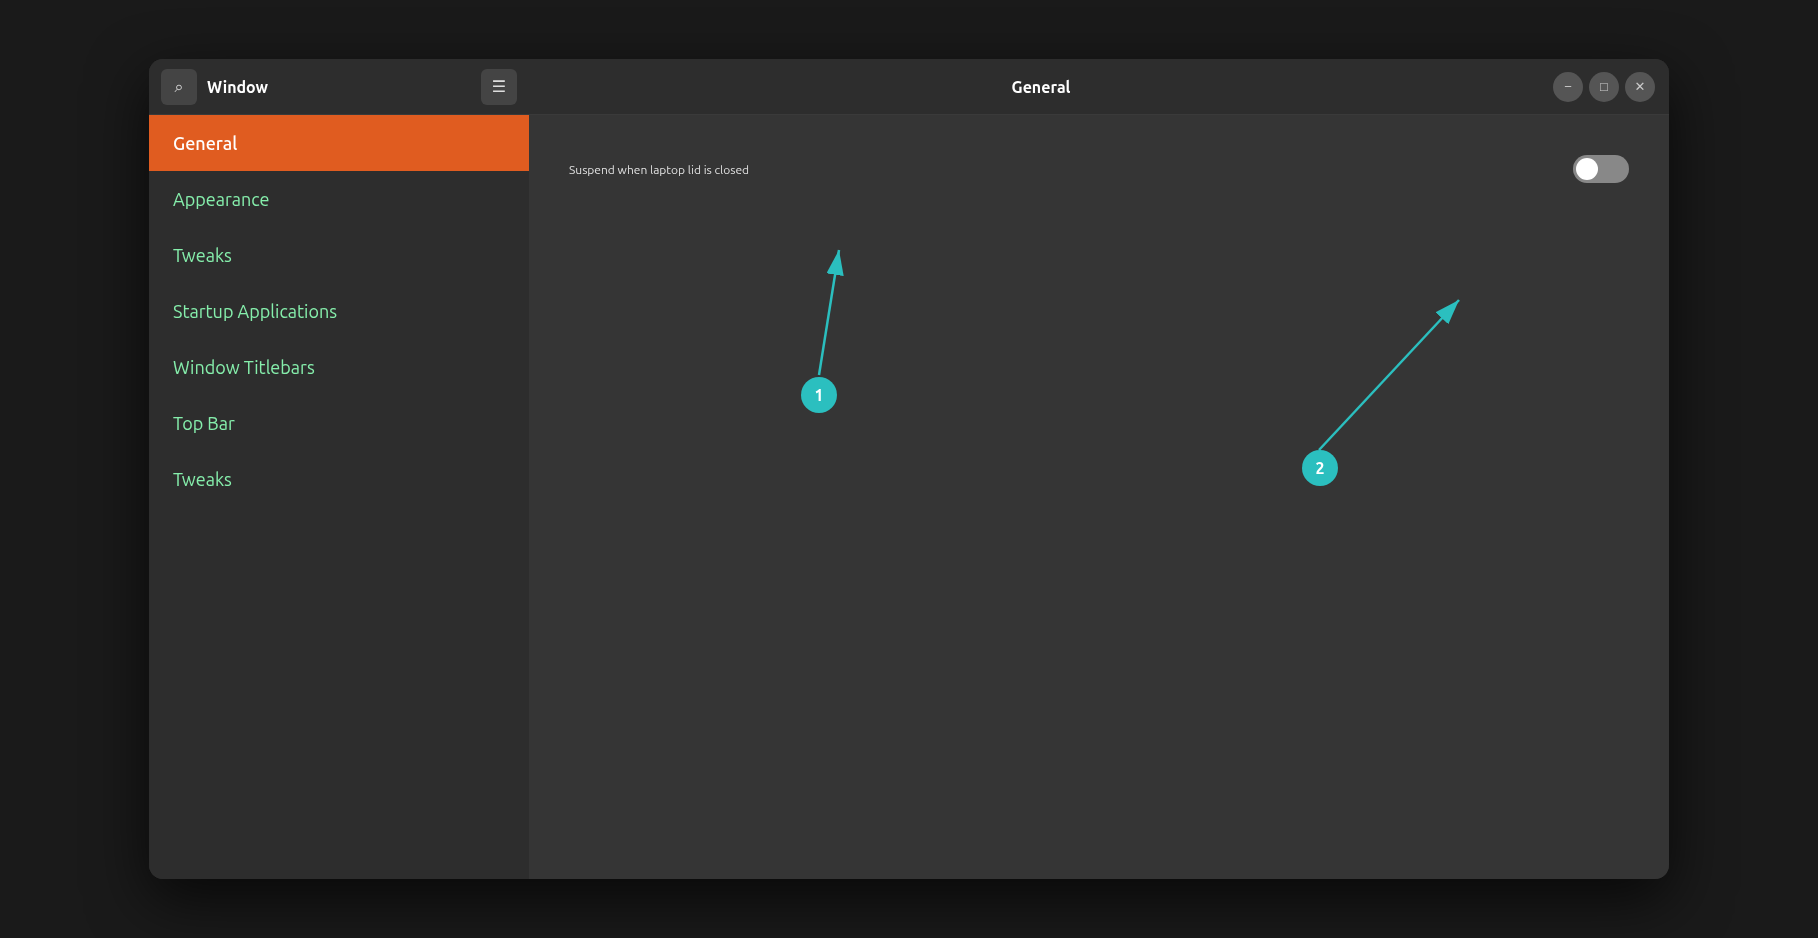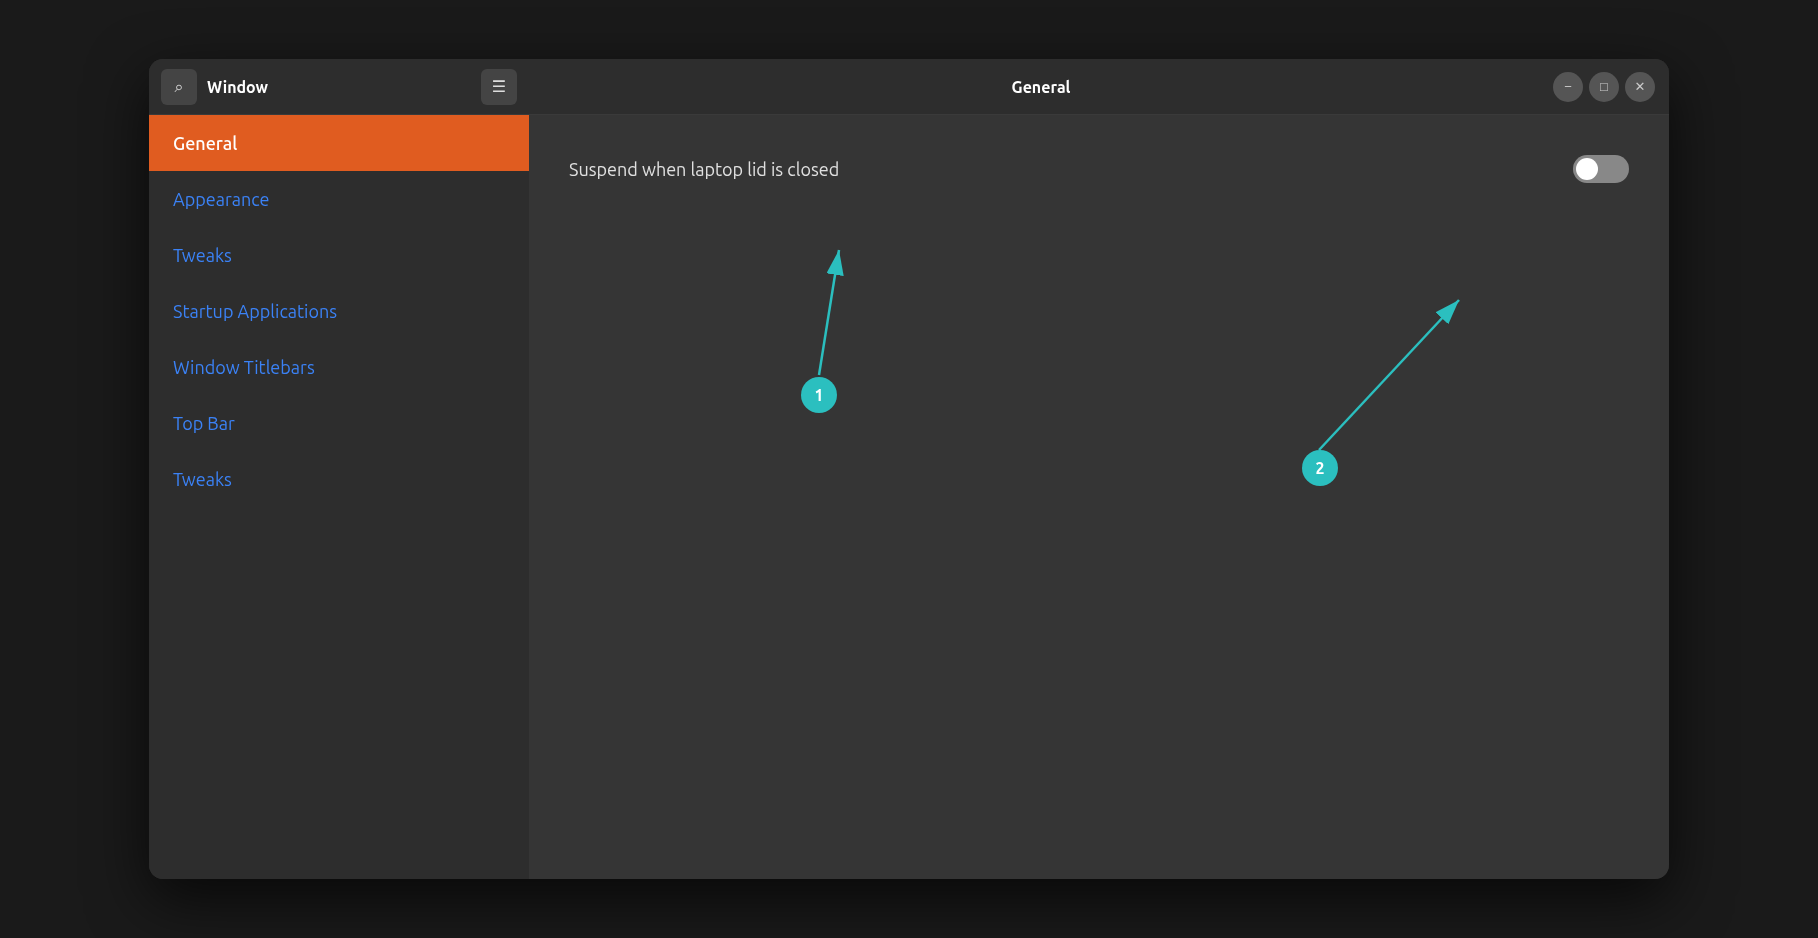--- a/index.html
+++ b/index.html
@@ -94,21 +94,21 @@
       overflow: hidden;
     }
     .sidebar {
       width: 380px;
       background: #2d2d2d;
       flex-shrink: 0;
       padding-top: 0;
     }
     .sidebar-item {
       padding: 18px 24px;
-      color: #3b82f6;
+      color: #86efac;
       font-size: 18px;
       cursor: pointer;
       display: flex;
       align-items: center;
     }
     .sidebar-item.active {
       background: #e05c20;
       color: #fff;
       font-weight: 500;
     }
@@ -120,21 +120,21 @@
       overflow: hidden;
     }
     .setting-row {
       display: flex;
       align-items: center;
       justify-content: space-between;
       padding: 10px 0;
     }
     .setting-label {
       color: #e0e0e0;
-      font-size: 18px;
+      font-size: 12px;
     }
     
     .toggle-switch {
       position: relative;
       width: 56px;
       height: 28px;
       flex-shrink: 0;
     }
     .toggle-switch input {
       opacity: 0;

